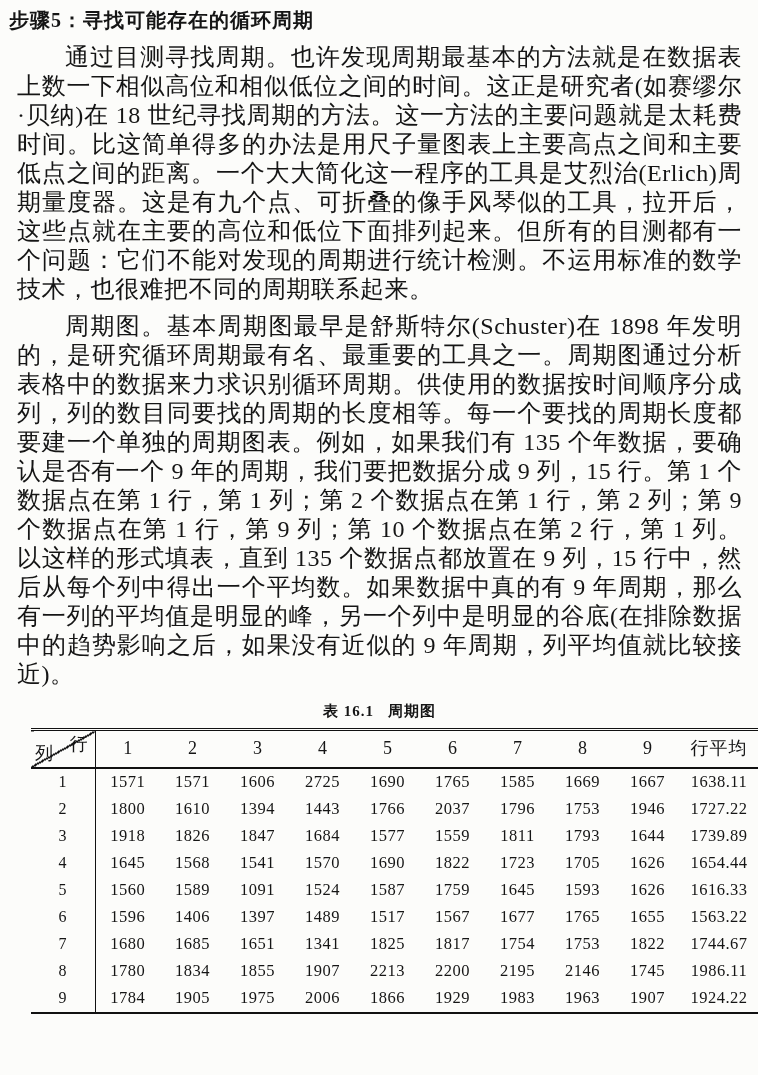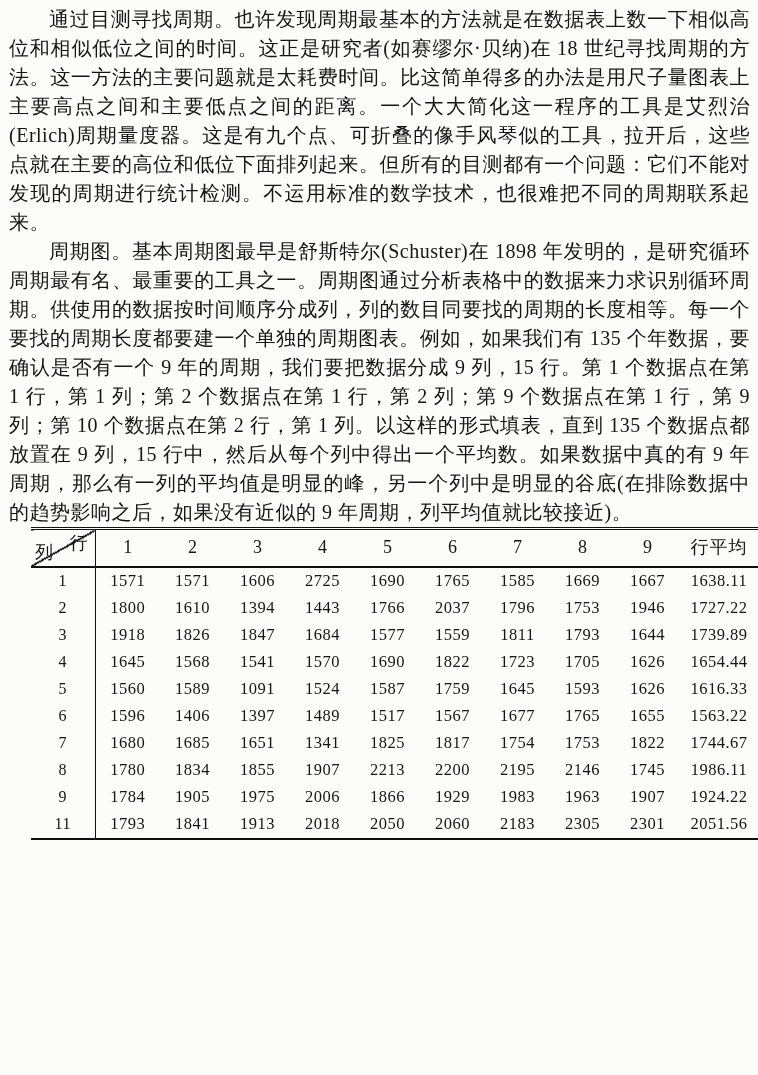--- a/index.html
+++ b/index.html
@@ -9,21 +9,21 @@
     font-family:"Liberation Serif","DejaVu Serif",serif;
     overflow:hidden;
   }
   .page{padding:5px 8px 0 9px;}
 
   .heading{
     font-size:20px;line-height:30px;font-weight:bold;
     margin:0 0 2px 0;letter-spacing:1px;
   }
   .para{
-    font-size:20px;line-height:29px;margin:0;
+    font-size:24px;line-height:29px;margin:8px;
     text-align:justify;text-indent:2em;letter-spacing:.5px;
   }
 
   .caption{
     text-align:center;font-weight:bold;font-size:15px;
     margin:13px 0 7px 0;letter-spacing:1px;
   }
   .caption .cap-no{margin-right:14px;}
 
   table.pgram{
@@ -54,24 +54,28 @@
   }
   table.pgram tbody td.rowlabel{
     border-right:1.6px solid #111;font-size:16px;
   }
 </style>
 </head>
 <body>
 
 <div class="page">
 
+  <div class="heading">步骤5：寻找可能存在的循环周期</div>
 
   <p class="para">通过目测寻找周期。也许发现周期最基本的方法就是在数据表上数一下相似高位和相似低位之间的时间。这正是研究者(如赛缪尔·贝纳)在 18 世纪寻找周期的方法。这一方法的主要问题就是太耗费时间。比这简单得多的办法是用尺子量图表上主要高点之间和主要低点之间的距离。一个大大简化这一程序的工具是艾烈治(Erlich)周期量度器。这是有九个点、可折叠的像手风琴似的工具，拉开后，这些点就在主要的高位和低位下面排列起来。但所有的目测都有一个问题：它们不能对发现的周期进行统计检测。不运用标准的数学技术，也很难把不同的周期联系起来。</p>
   <p class="para">周期图。基本周期图最早是舒斯特尔(Schuster)在 1898 年发明的，是研究循环周期最有名、最重要的工具之一。周期图通过分析表格中的数据来力求识别循环周期。供使用的数据按时间顺序分成列，列的数目同要找的周期的长度相等。每一个要找的周期长度都要建一个单独的周期图表。例如，如果我们有 135 个年数据，要确认是否有一个 9 年的周期，我们要把数据分成 9 列，15 行。第 1 个数据点在第 1 行，第 1 列；第 2 个数据点在第 1 行，第 2 列；第 9 个数据点在第 1 行，第 9 列；第 10 个数据点在第 2 行，第 1 列。以这样的形式填表，直到 135 个数据点都放置在 9 列，15 行中，然后从每个列中得出一个平均数。如果数据中真的有 9 年周期，那么有一列的平均值是明显的峰，另一个列中是明显的谷底(在排除数据中的趋势影响之后，如果没有近似的 9 年周期，列平均值就比较接近)。</p>
 
+  <div class="caption">
+    <span class="cap-no">表 16.1</span><span>周期图</span>
+  </div>
 
   <table class="pgram">
     <colgroup>
       <col style="width:64px">
       <col style="width:65px">
         <col style="width:65px">
         <col style="width:65px">
       <col style="width:65px">
         <col style="width:65px">
         <col style="width:65px">
@@ -209,29 +213,16 @@
           <td>1905</td>
           <td>1975</td>
           <td>2006</td>
           <td>1866</td>
           <td>1929</td>
           <td>1983</td>
           <td>1963</td>
           <td>1907</td>
           <td>1924.22</td>
         </tr>
-        <tr>
-          <td class="rowlabel">11</td>
-          <td>1793</td>
-          <td>1841</td>
-          <td>1913</td>
-          <td>2018</td>
-          <td>2050</td>
-          <td>2060</td>
-          <td>2183</td>
-          <td>2305</td>
-          <td>2301</td>
-          <td>2051.56</td>
-        </tr>
       </tbody>
   </table>
 
 </div>
 
 </body></html>

